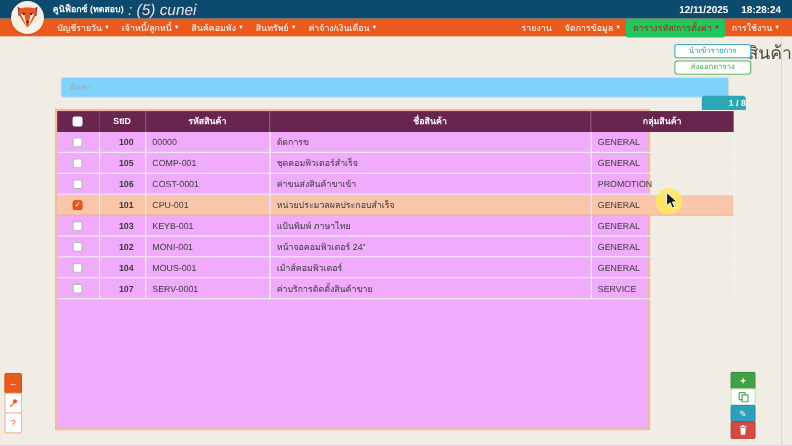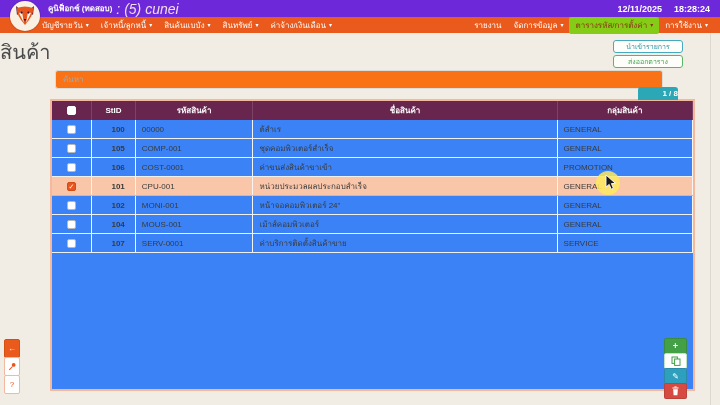--- a/index.html
+++ b/index.html
@@ -3,65 +3,65 @@
 <meta charset="utf-8">
 <style>
   html,body { margin:0; padding:0; }
   body {
     width:720px; height:405px; position:relative; overflow:hidden;
     background:#f1ede4; font-family:"Liberation Sans","DejaVu Sans",sans-serif;
   }
   
   .topbar {
     position:absolute; top:0; left:0; width:720px; height:17px;
-    background:#6d28d9; color:#fff; display:flex; align-items:center; box-sizing:border-box;
+    background:#0c4a6e; color:#fff; display:flex; align-items:center; box-sizing:border-box;
   }
   .brand { margin-left:48px; font-size:8px; font-weight:bold; white-space:nowrap; }
   .session { font-size:14px; font-style:italic; margin-left:4px; color:#f0ddea; white-space:nowrap; }
   .datetime { margin-left:auto; margin-right:10px; font-size:9px; font-weight:bold; display:flex; gap:12px; }
   
   .navbar {
     position:absolute; top:17px; left:0; width:720px; height:16px;
     background:#e95a1c; color:#fff; display:flex; align-items:center; font-size:8px; box-sizing:border-box;
   }
-  .nav-left { display:flex; margin-left:36px; }
+  .nav-left { display:flex; margin-left:46px; }
   .nav-right { display:flex; margin-left:auto; margin-right:6px; }
   .nav-item { padding:2px 6px; border-radius:2px; display:flex; align-items:center; gap:3px; cursor:pointer; white-space:nowrap; }
-  .nav-item.active { background:#84cc16; color:#8a3517; }
+  .nav-item.active { background:#22c55e; color:#8a3517; }
   .caret { font-size:6px; line-height:1; }
   
   .logo {
     position:absolute; top:1px; left:10px; width:30px; height:30px; border-radius:50%;
     background:#f8f1e3; z-index:20; display:flex; align-items:center; justify-content:center;
     box-shadow:0 0 0 1px rgba(0,0,0,0.10);
   }
   
-  .page-title { position:absolute; top:36px; left:0; width:720px; text-align:left; font-size:20px; color:#4a4a4a; }
+  .page-title { position:absolute; top:36px; left:0; width:720px; text-align:right; font-size:16px; color:#4a4a4a; }
   .btn-import, .btn-export {
     position:absolute; left:613px; width:70px; height:13px; box-sizing:border-box;
     border-radius:3px; background:#fdfdfa; font-size:7px; line-height:11px; text-align:center; cursor:pointer;
     font-family:inherit; padding:0;
   }
   .btn-import { top:40px; border:1px solid #45a9c0; color:#2d97ae; }
   .btn-export { top:55px; border:1px solid #5cb567; color:#46a251; }
   .search-input {
     position:absolute; left:55px; top:70px; width:608px; height:19px; box-sizing:border-box;
-    border:1px solid #dcdcd6; border-radius:3px; background:#f97316; font-size:8px; padding:0 7px;
+    border:1px solid #dcdcd6; border-radius:3px; background:#7dd3fc; font-size:8px; padding:0 7px;
     color:#444; font-family:inherit; outline:none;
   }
   .search-input::placeholder { color:#a9a9a4; }
   .badge {
     position:absolute; left:638px; top:87px; width:40px; height:13px; z-index:6;
     background:#2ba7b6; color:#fff; font-size:8px; font-weight:bold; text-align:right; line-height:13px;
     border-radius:3px 3px 0 0;
   }
   
   .table-wrap {
-    position:absolute; left:50px; top:99px; width:645px; height:292px; box-sizing:border-box;
-    border:2px solid #f4b89d; background:#3b82f6; z-index:2;
+    position:absolute; left:50px; top:99px; width:541px; height:292px; box-sizing:border-box;
+    border:2px solid #f4b89d; background:#f0abfc; z-index:2;
   }
   table { border-collapse:collapse; table-layout:fixed; width:100%; font-size:8px; }
   col.c-cb { width:38px; } col.c-stid { width:42px; } col.c-code { width:113px; }
   col.c-name { width:292px; } col.c-group { width:130px; }
   thead th {
     background:#68254e; color:#fff; height:19px; font-weight:bold; text-align:center;
     border-right:1px solid rgba(255,255,255,0.14); padding:0;
   }
   tbody td {
     height:18px; border-bottom:1px solid #f0f0ee; border-right:1px solid #f5f5f3;
@@ -119,21 +119,21 @@
   <div class="nav-left">
       <div class="nav-item">
         <span>บัญชีรายวัน</span>
         <span class="caret">▾</span>
       </div>
       <div class="nav-item">
         <span>เจ้าหนี้/ลูกหนี้</span>
         <span class="caret">▾</span>
       </div>
       <div class="nav-item">
-        <span>สินค้นแบบัง</span>
+        <span>สินค้คอมพัง</span>
         <span class="caret">▾</span>
       </div>
       <div class="nav-item">
         <span>สินทรัพย์</span>
         <span class="caret">▾</span>
       </div>
       <div class="nav-item">
         <span>ค่าจ้าง/เงินเดือน</span>
         <span class="caret">▾</span>
       </div>
@@ -194,21 +194,21 @@
         <th>รหัสสินค้า</th>
         <th>ชื่อสินค้า</th>
         <th>กลุ่มสินค้า</th>
       </tr>
     </thead>
     <tbody>
         <tr>
           <td class="cb-cell"><span class="cbx"></span></td>
           <td class="stid-cell">100</td>
           <td class="code-cell">00000</td>
-          <td class="name-cell">ต้สำเร</td>
+          <td class="name-cell">ต้ดการข</td>
           <td class="group-cell">GENERAL</td>
         </tr>
         <tr>
           <td class="cb-cell"><span class="cbx"></span></td>
           <td class="stid-cell">105</td>
           <td class="code-cell">COMP-001</td>
           <td class="name-cell">ชุดคอมพิวเตอร์สำเร็จ</td>
           <td class="group-cell">GENERAL</td>
         </tr>
         <tr>
@@ -216,20 +216,27 @@
           <td class="stid-cell">106</td>
           <td class="code-cell">COST-0001</td>
           <td class="name-cell">ค่าขนส่งสินค้าขาเข้า</td>
           <td class="group-cell">PROMOTION</td>
         </tr>
         <tr class="highlighted">
           <td class="cb-cell"><span class="cbx checked">✓</span></td>
           <td class="stid-cell">101</td>
           <td class="code-cell">CPU-001</td>
           <td class="name-cell">หน่วยประมวลผลประกอบสำเร็จ</td>
+          <td class="group-cell">GENERAL</td>
+        </tr>
+        <tr>
+          <td class="cb-cell"><span class="cbx"></span></td>
+          <td class="stid-cell">103</td>
+          <td class="code-cell">KEYB-001</td>
+          <td class="name-cell">แป้นพิมพ์ ภาษาไทย</td>
           <td class="group-cell">GENERAL</td>
         </tr>
         <tr>
           <td class="cb-cell"><span class="cbx"></span></td>
           <td class="stid-cell">102</td>
           <td class="code-cell">MONI-001</td>
           <td class="name-cell">หน้าจอคอมพิวเตอร์ 24"</td>
           <td class="group-cell">GENERAL</td>
         </tr>
         <tr>

